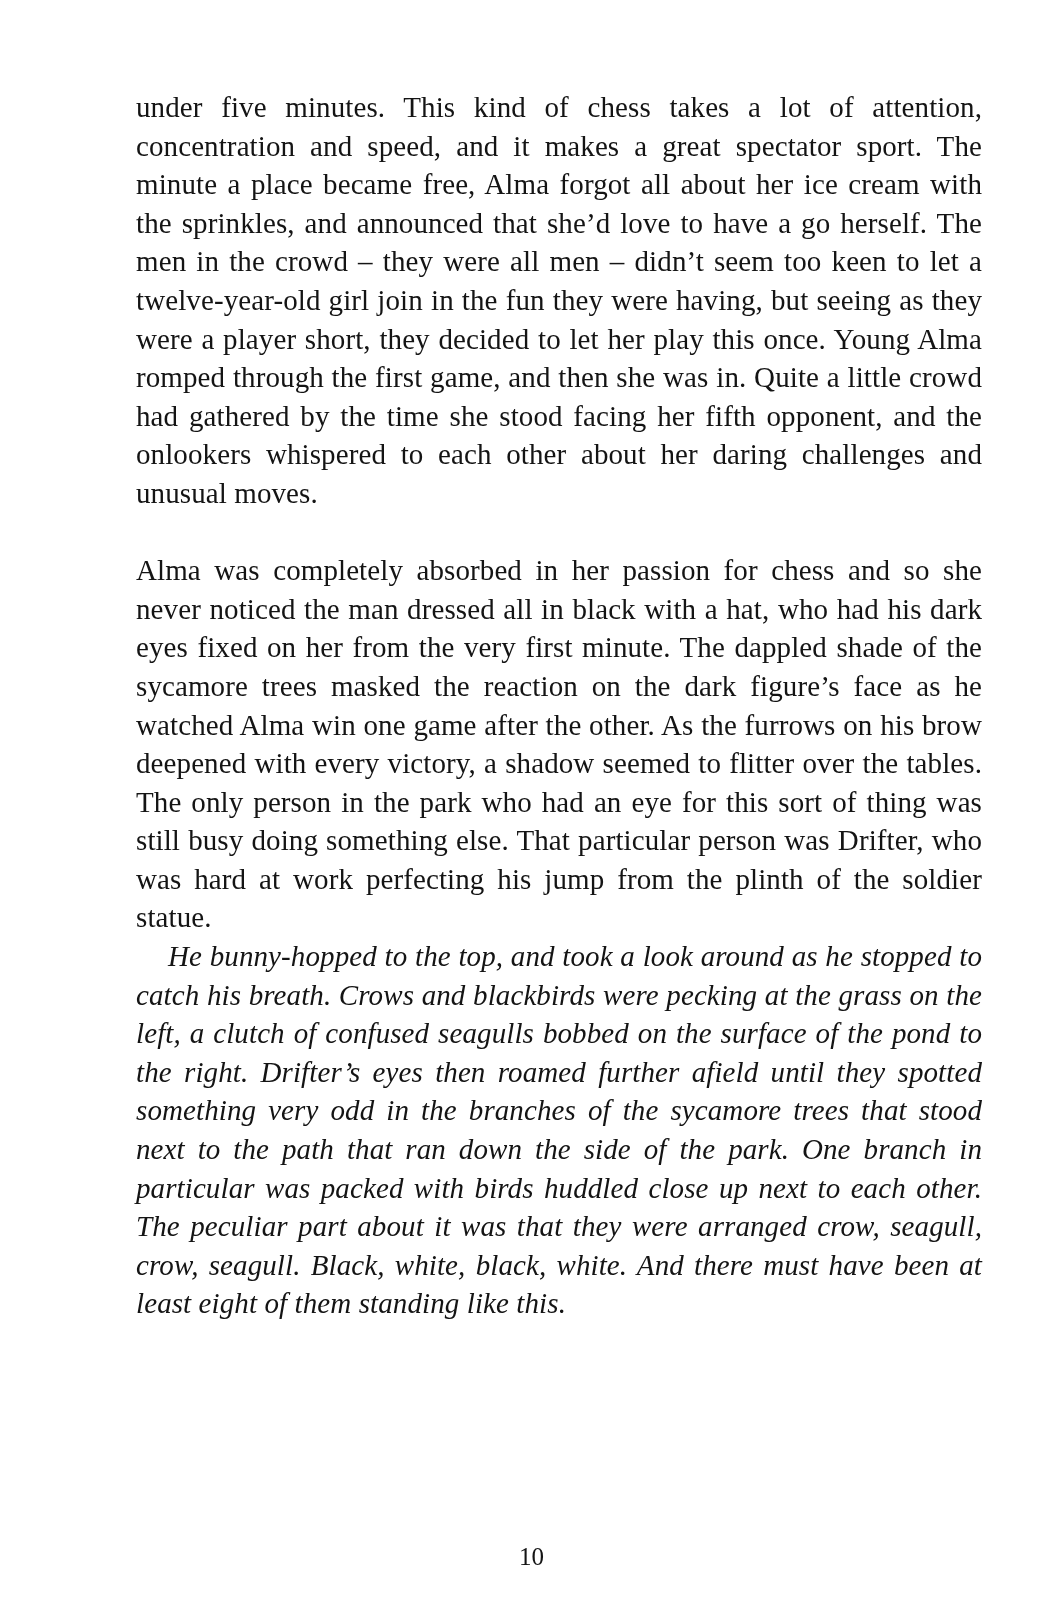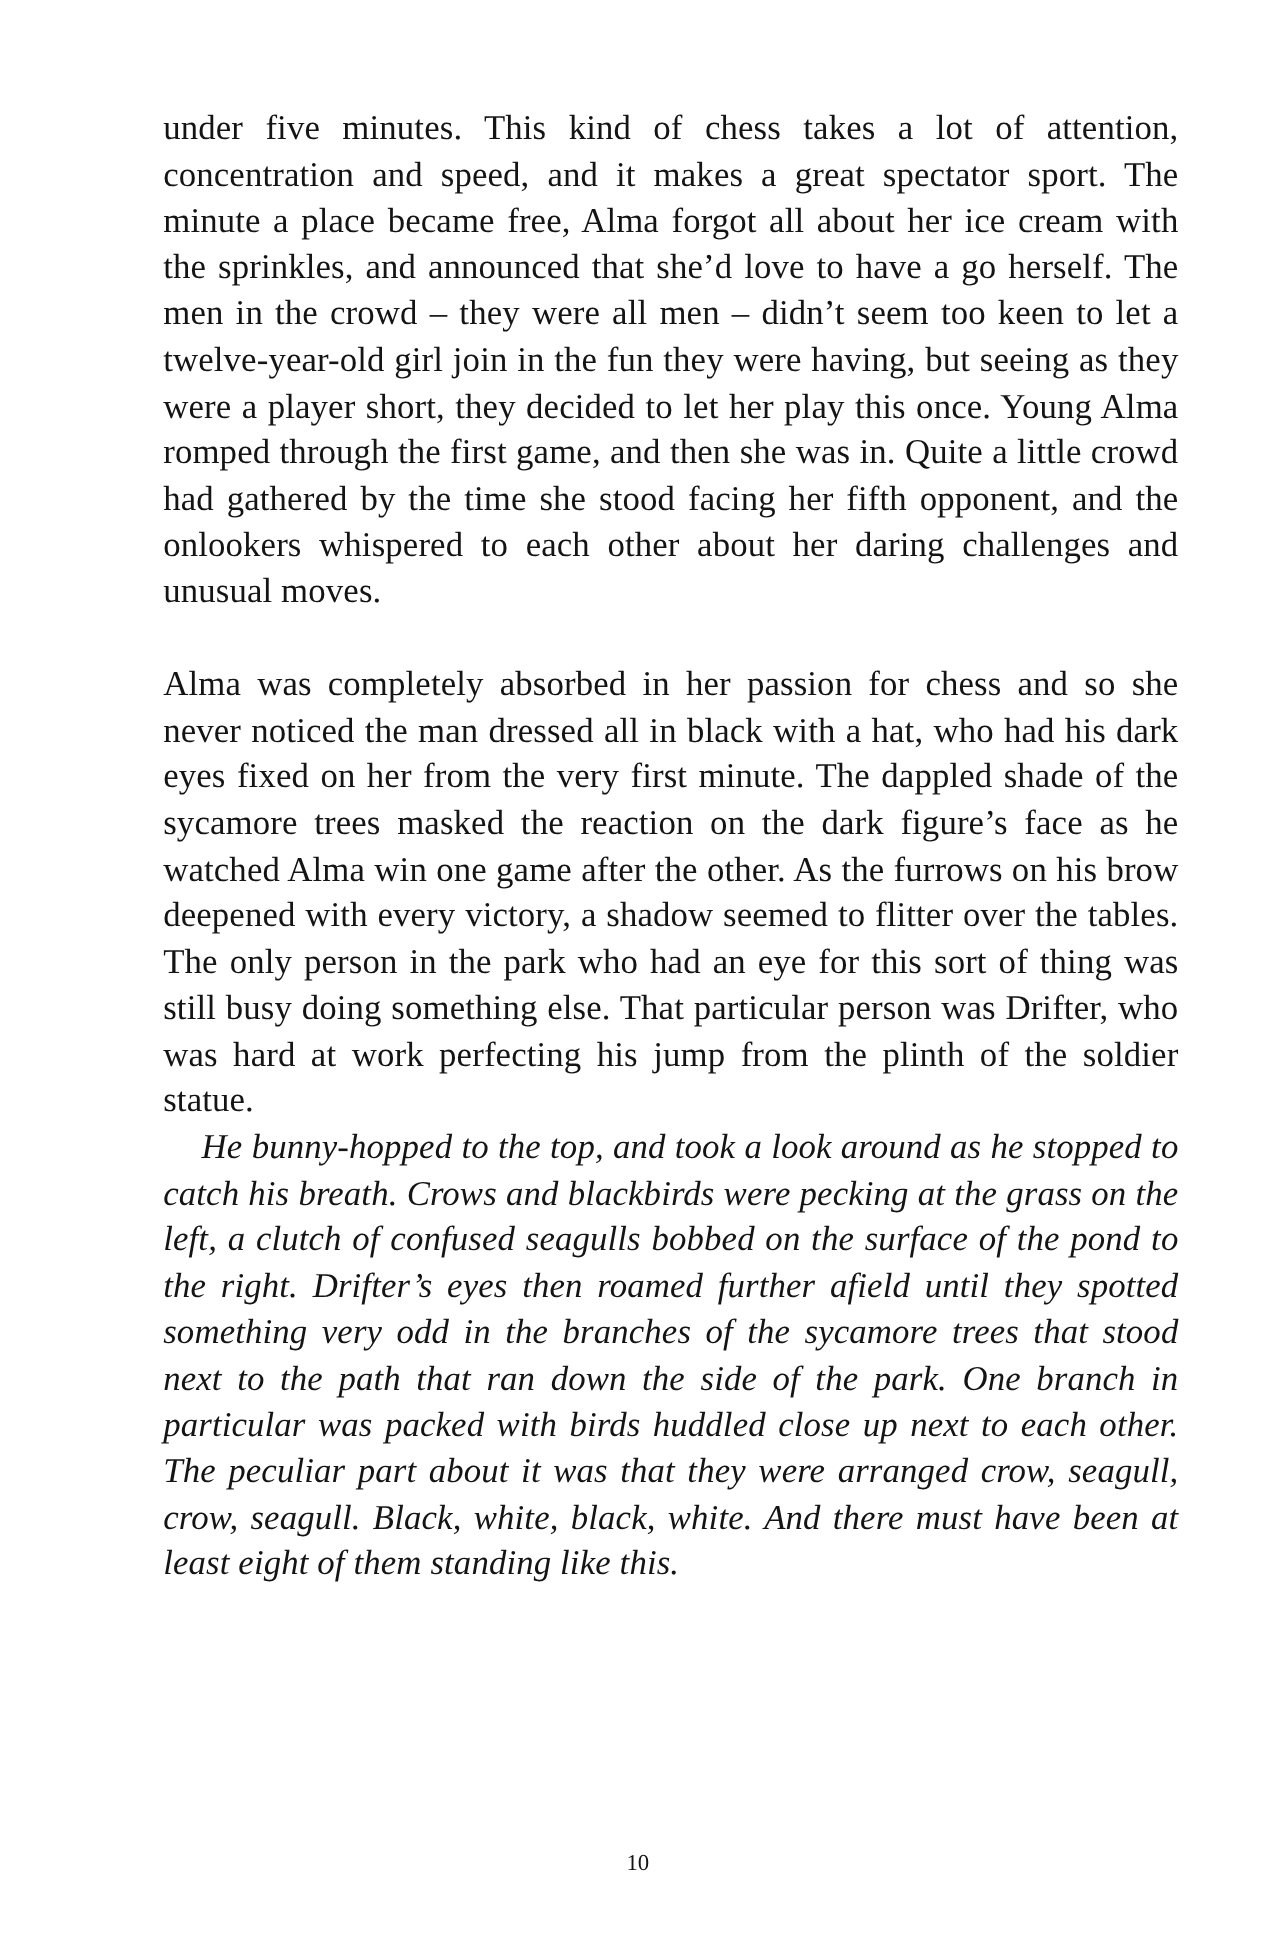--- a/index.html
+++ b/index.html
@@ -42,21 +42,21 @@
   .para.first-line-indent {
     text-indent: 32px;
     font-style: italic;
   }
   .page-number {
     position: absolute;
     left: 0;
     top: 1542px;
     width: 100%;
     text-align: center;
-    font-size: 19px;
+    font-size: 25px;
     line-height: 1.2;
     color: #141414;
   }
 </style>
 </head>
 <body>
 
 <div class="page">
   <div class="text-block">
     <p class="para">under five minutes. This kind of chess takes a lot of attention, concentration and speed, and it makes a great spectator sport. The minute a place became free, Alma forgot all about her ice cream with the sprinkles, and announced that she’d love to have a go herself. The men in the crowd – they were all men – didn’t seem too keen to let a twelve-year-old girl join in the fun they were having, but seeing as they were a player short, they decided to let her play this once. Young Alma romped through the first game, and then she was in. Quite a little crowd had gathered by the time she stood facing her fifth opponent, and the onlookers whispered to each other about her daring challenges and unusual moves.</p>

